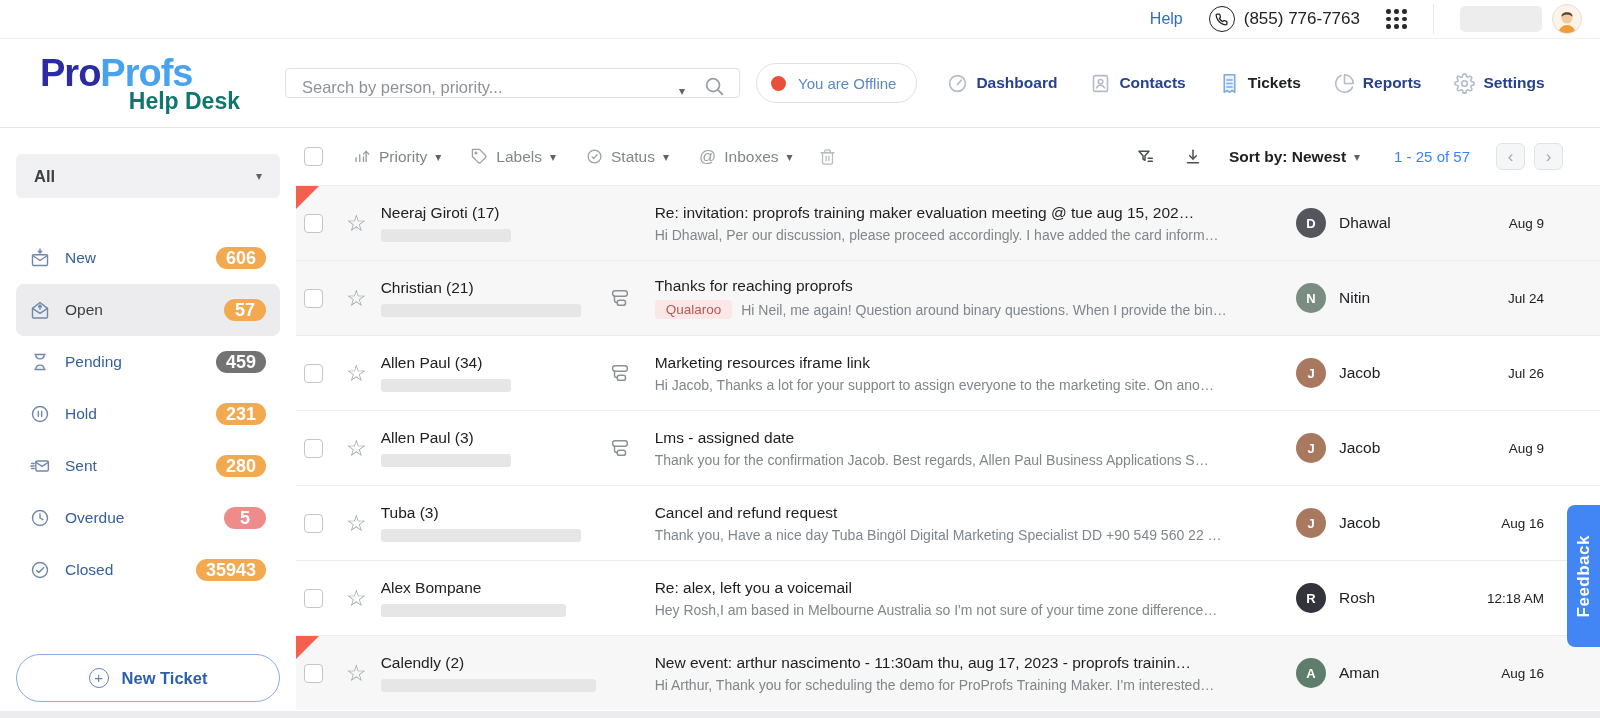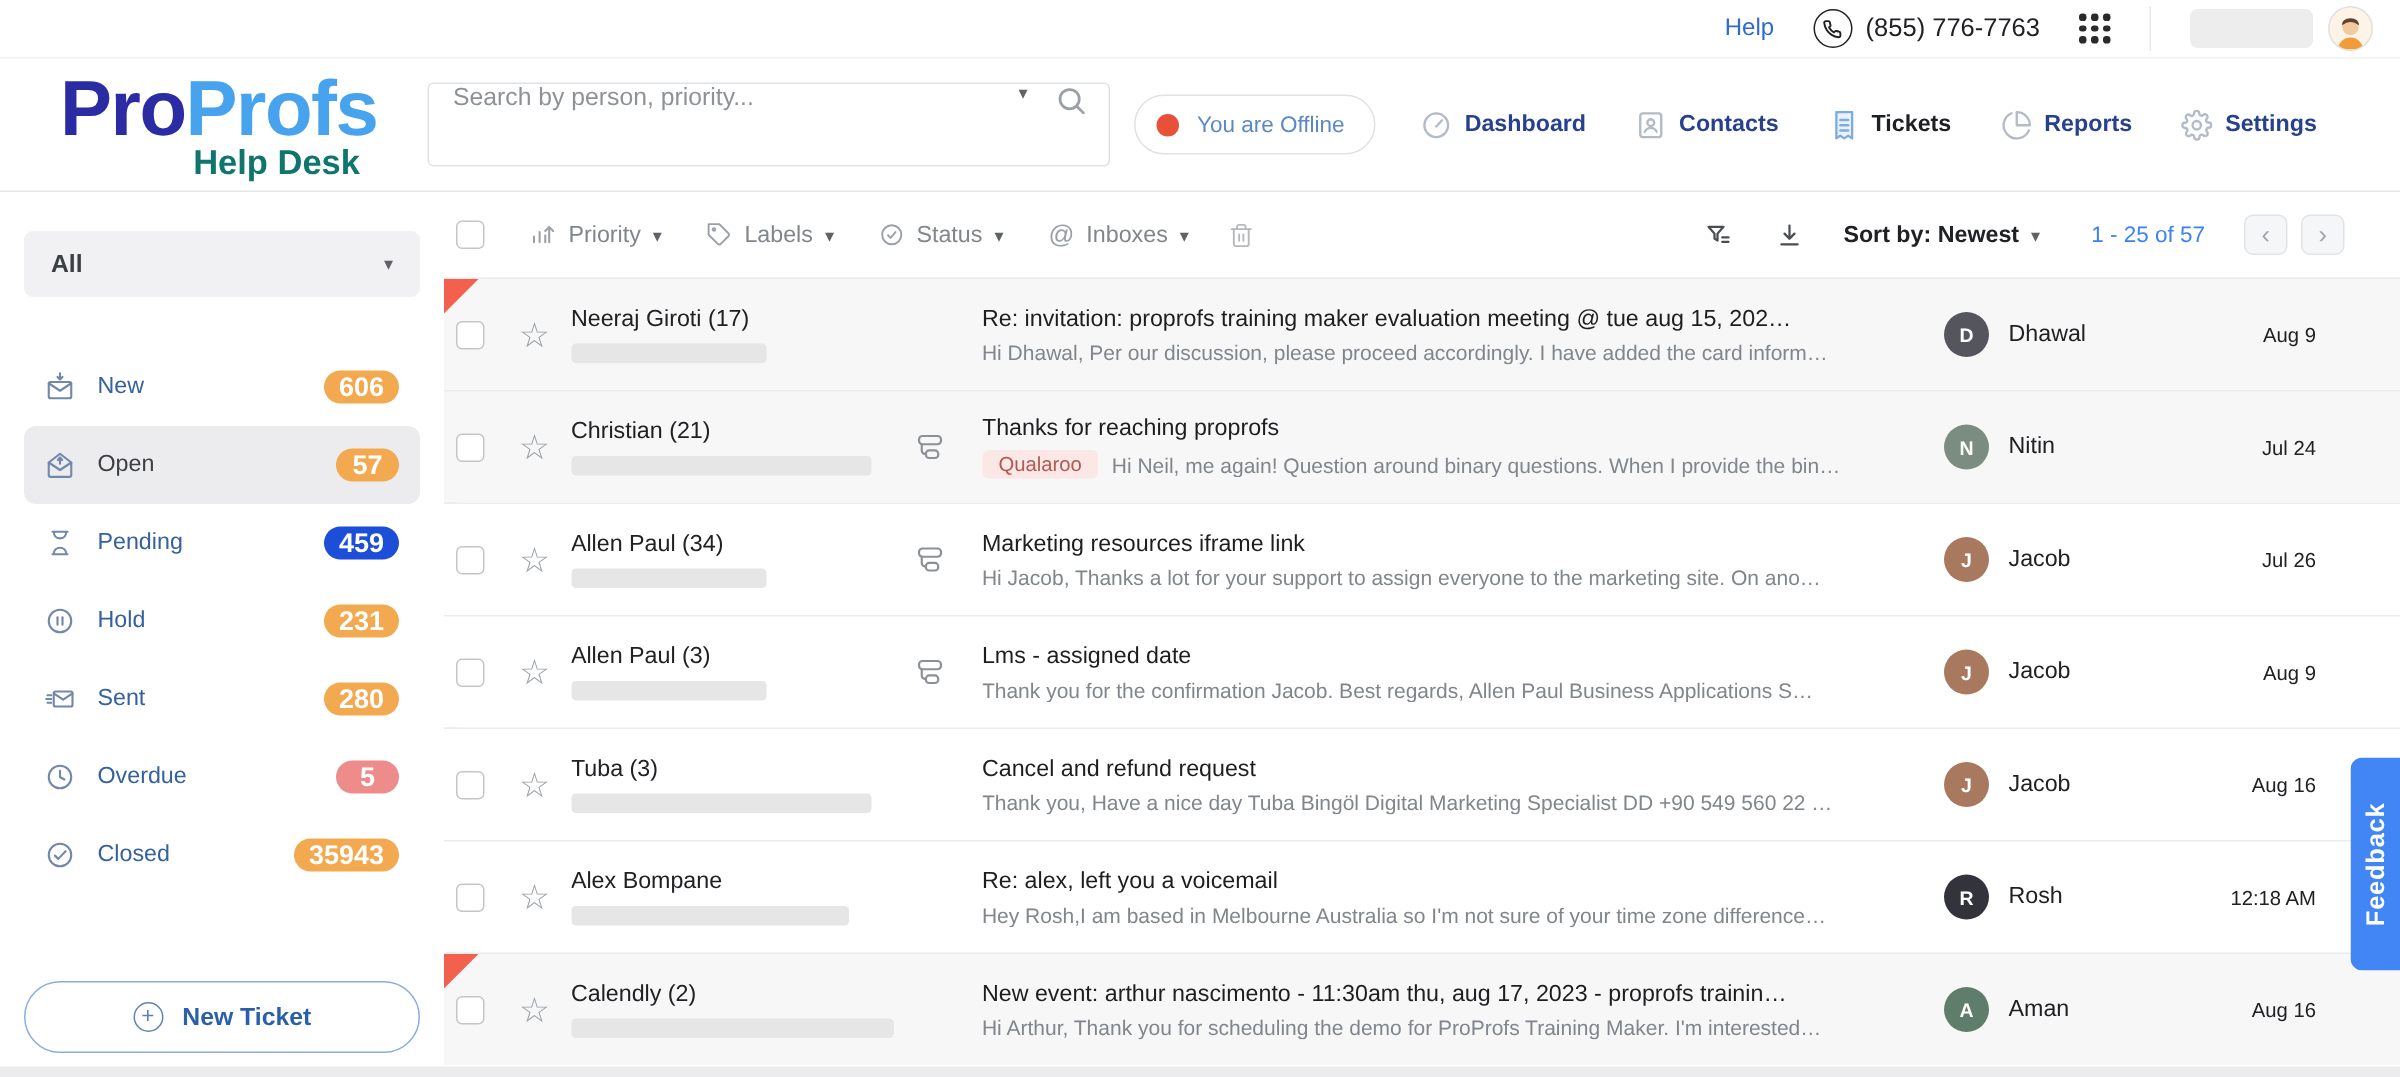--- a/index.html
+++ b/index.html
@@ -20,27 +20,27 @@
   .top-divider { width:1px; height:30px; background:#e7e9ec; }
   .user-group { display:flex; align-items:center; gap:10px; }
   .name-blur { width:82px; height:26px; background:#ededee; border-radius:5px; }
   .avatar-top { width:30px; height:30px; border-radius:50%; border:1px solid #e0e0e0;
     background:#fdf3e7; overflow:hidden; display:flex; align-items:flex-end; justify-content:center; }
 
   
   .header { height:90px; display:flex; align-items:center; border-top:1px solid #eef0f2;
     border-bottom:1px solid #e4e6e9; background:#fff; }
   .logo { margin-left:40px; width:200px; line-height:1; }
-  .logo-main { font-size:52px; font-weight:800; letter-spacing:-1px; }
+  .logo-main { font-size:38px; font-weight:800; letter-spacing:-1px; }
   .logo-pro { color:#2b2ba3; }
   .logo-profs { color:#47a3ee; }
   .logo-sub { text-align:right; font-size:23px; font-weight:800; color:#0f766e; margin-top:-2px; }
 
-  .searchbox { margin-left:45px; width:455px; height:56px; border:1px solid #dfe1e5;
-    border-radius:4px; display:flex; align-items:flex-start; padding:0 14px 0 16px; background:#fff; }
+  .searchbox { margin-left:45px; width:455px; height:30px; border:1px solid #dfe1e5;
+    border-radius:4px; display:flex; align-items:flex-end; padding:0 14px 0 16px; background:#fff; }
   .searchbox input { flex:1; border:none; outline:none; font-size:16.5px; color:#444;
     font-family:"Liberation Sans", sans-serif; background:transparent; }
   .searchbox input::placeholder { color:#8e9297; }
   .caret { font-size:12px; color:#5f6368; line-height:1; }
   .search-caret { margin:0 18px 0 6px; }
 
   .offline-pill { margin-left:16px; height:40px; border:1px solid #dfe1e5; border-radius:20px;
     display:flex; align-items:center; gap:12px; padding:0 20px 0 14px; background:#fff; }
   .offline-dot { width:15px; height:15px; border-radius:50%; background:#e8503a; }
   .offline-text { color:#5b88c6; font-size:15px; }
@@ -276,21 +276,21 @@
         <span class="folder-label">Open</span>
         <span class="badge" style="background: rgb(242, 169, 80);">57</span>
       </div>
       <div class="folder">
         <span class="folder-ic">
           <svg width="20" height="20" viewBox="0 0 24 24" fill="none" stroke="currentColor" stroke-width="1.7" stroke-linecap="round" stroke-linejoin="round">
               <path d="M6 3h12M6 21h12M7 3c0 7 10 7 10 0M7 21c0-7 10-7 10 0"></path>
             </svg>
         </span>
         <span class="folder-label">Pending</span>
-        <span class="badge" style="background: #1d4ed8;">459</span>
+        <span class="badge" style="background: #737373;">459</span>
       </div>
       <div class="folder">
         <span class="folder-ic">
           <svg width="20" height="20" viewBox="0 0 24 24" fill="none" stroke="currentColor" stroke-width="1.7" stroke-linecap="round">
               <circle cx="12" cy="12" r="9"></circle>
               <line x1="10" y1="9" x2="10" y2="15"></line>
               <line x1="14" y1="9" x2="14" y2="15"></line>
             </svg>
         </span>
         <span class="folder-label">Hold</span>

